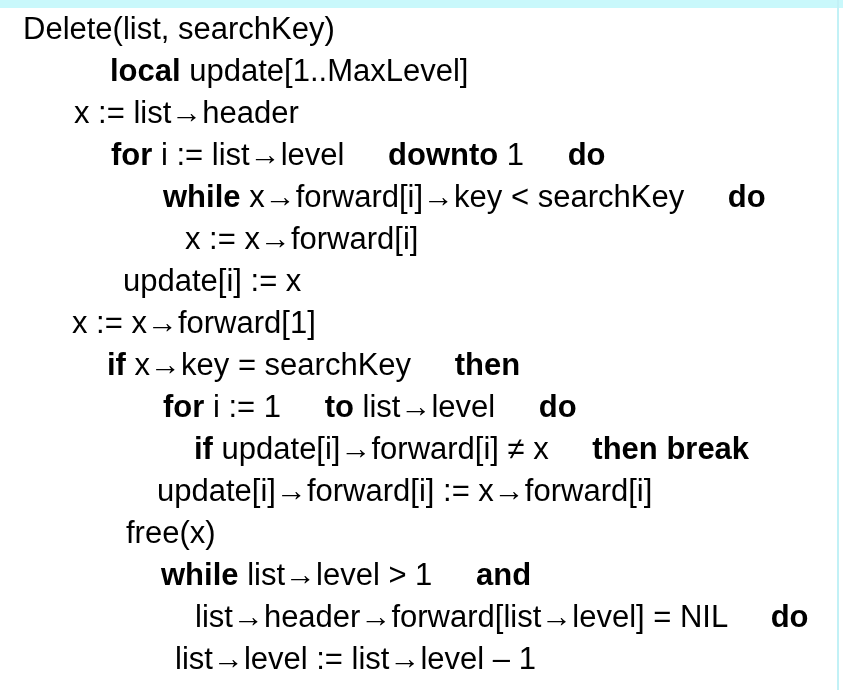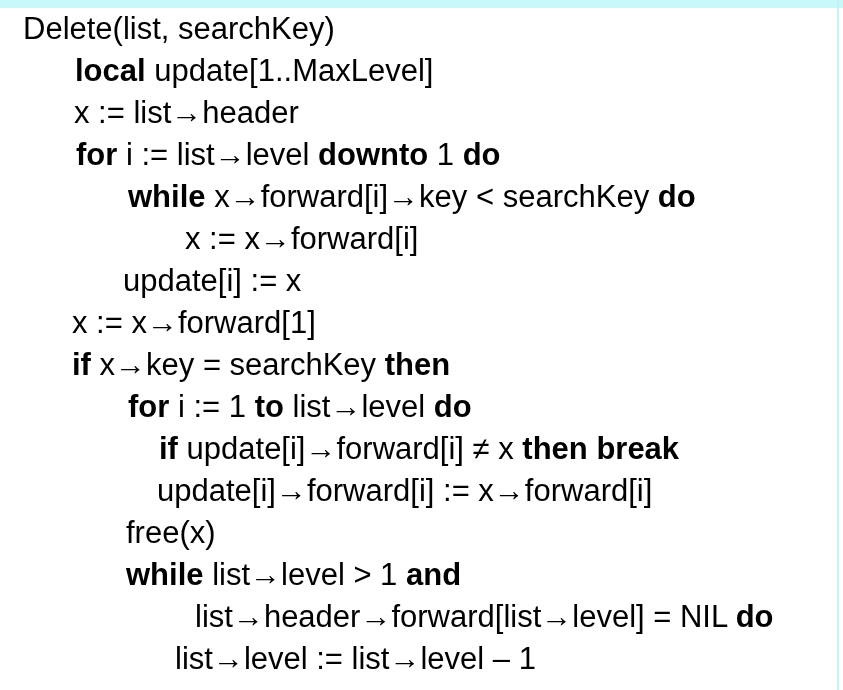--- a/index.html
+++ b/index.html
@@ -36,20 +36,21 @@
     font-size: 31px;
     line-height: 42px;
     white-space: pre;
     letter-spacing: 0px;
   }
   .code-line {
     height: 42px;
   }
   .kw {
     font-weight: 700;
+    margin-left: 35px;
   }
 </style>
 </head>
 <body style="background: rgb(255, 255, 255);">
 
 <div class="top-border" style="background: rgb(201, 248, 251);"></div>
 <div class="right-border" style="background: rgb(194, 241, 246);"></div>
 <div class="code" style="color: rgb(0, 0, 0);"><div class="code-line" style="padding-left: 23px;"><span class="txt">Delete(list, searchKey)</span></div><div class="code-line" style="padding-left: 75px;"><span class="kw">local</span><span class="txt"> update[1..MaxLevel]</span></div><div class="code-line" style="padding-left: 74px;"><span class="txt">x := list→header</span></div><div class="code-line" style="padding-left: 76px;"><span class="kw">for</span><span class="txt"> i := list→level </span><span class="kw">downto</span><span class="txt"> 1 </span><span class="kw">do</span></div><div class="code-line" style="padding-left: 128px;"><span class="kw">while</span><span class="txt"> x→forward[i]→key &lt; searchKey </span><span class="kw">do</span></div><div class="code-line" style="padding-left: 185px;"><span class="txt">x := x→forward[i]</span></div><div class="code-line" style="padding-left: 123px;"><span class="txt">update[i] := x</span></div><div class="code-line" style="padding-left: 72px;"><span class="txt">x := x→forward[1]</span></div><div class="code-line" style="padding-left: 72px;"><span class="kw">if</span><span class="txt"> x→key = searchKey </span><span class="kw">then</span></div><div class="code-line" style="padding-left: 128px;"><span class="kw">for</span><span class="txt"> i := 1 </span><span class="kw">to</span><span class="txt"> list→level </span><span class="kw">do</span></div><div class="code-line" style="padding-left: 159px;"><span class="kw">if</span><span class="txt"> update[i]→forward[i] ≠ x </span><span class="kw">then break</span></div><div class="code-line" style="padding-left: 157px;"><span class="txt">update[i]→forward[i] := x→forward[i]</span></div><div class="code-line" style="padding-left: 126px;"><span class="txt">free(x)</span></div><div class="code-line" style="padding-left: 126px;"><span class="kw">while</span><span class="txt"> list→level &gt; 1 </span><span class="kw">and</span></div><div class="code-line" style="padding-left: 195px;"><span class="txt">list→header→forward[list→level] = NIL </span><span class="kw">do</span></div><div class="code-line" style="padding-left: 175px;"><span class="txt">list→level := list→level – 1</span></div></div>
 
 </body></html>

